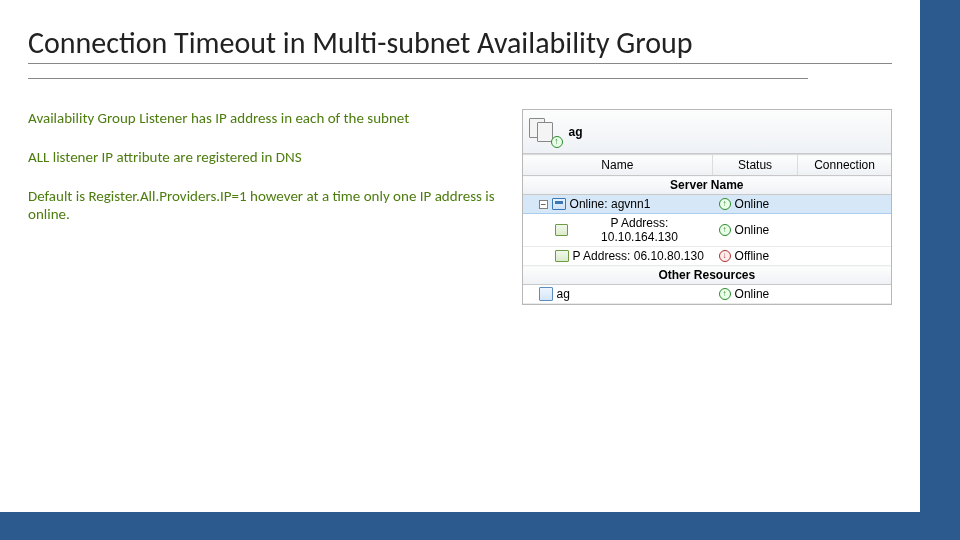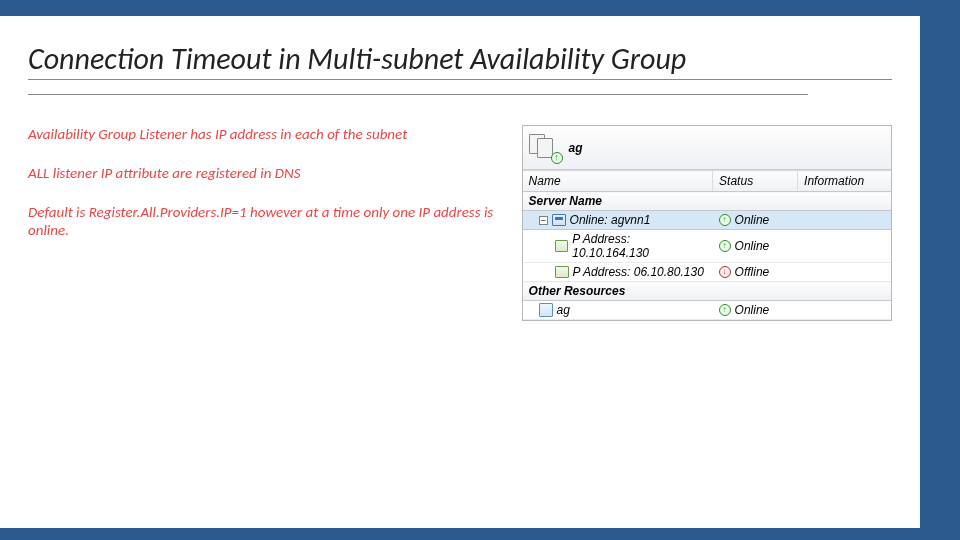--- a/index.html
+++ b/index.html
@@ -10,23 +10,22 @@
     font-family: "Segoe UI", Calibri, Arial, sans-serif;
     overflow: hidden;
     position: relative;
   }
   .slide-content {
     width: 920px;
     height: 512px;
     background: #fff;
     position: absolute;
     left: 0;
-    top: 16px;
+    top: 0;
     padding: 26px 28px 20px 28px;
-    font-style: italic;
   }
   .title {
     font-size: 30px;
     font-weight: 400;
     color: #222;
     line-height: 1.1;
     margin-bottom: 4px;
   }
   .title-rule {
     border: none;
@@ -45,21 +44,21 @@
     width: 780px;
   }
   .body-row {
     display: flex;
     gap: 18px;
     align-items: flex-start;
   }
   .body-text {
     width: 488px;
     font-size: 15px;
-    color: #ef4444;
+    color: #4d7c0f;
     line-height: 1.25;
   }
   .body-text p { margin-bottom: 20px; }
   .panel {
     width: 380px;
     border: 1px solid #b8b8b8;
     background: #fff;
     font-size: 12px;
     color: #000;
     font-family: "Segoe UI", Tahoma, sans-serif;
@@ -96,35 +95,36 @@
     display: flex; align-items: center; justify-content: center;
     font-size: 9px; color: #2d8a2d; font-weight: bold;
     line-height: 1;
   }
   .panel-top .ag-label { font-weight: bold; }
   table.panel-grid {
     width: 100%;
     border-collapse: collapse;
   }
   table.panel-grid th {
-    text-align: left;
+    text-align: center;
     font-weight: normal;
     background: linear-gradient(#fdfdfd, #eef1f5);
     border-top: 1px solid #dcdcdc;
     border-bottom: 1px solid #c8c8c8;
     border-right: 1px solid #dcdcdc;
     padding: 3px 6px;
     font-size: 12px;
   }
   table.panel-grid th:last-child { border-right: none; }
   table.panel-grid td {
     border-bottom: 1px solid #eaeaea;
     padding: 2px 6px;
     vertical-align: middle;
     height: 16px;
+    text-align: center;
   }
   tr.section td {
     background: linear-gradient(#fdfdfd, #eef1f5);
     font-weight: bold;
     border-top: 1px solid #c8c8c8;
     border-bottom: 1px solid #c8c8c8;
   }
   tr.selected td {
     background: #d6e8f8;
     border-top: 1px solid #a9cdee;
@@ -225,21 +225,21 @@
       <table class="panel-grid">
         <colgroup>
           <col class="col-name">
             <col class="col-status">
             <col>
         </colgroup>
         <tbody>
             <tr>
           <th>Name</th>
           <th>Status</th>
-          <th>Information</th>
+          <th>Connection</th>
         </tr>
 
         <tr class="section">
           <td colspan="3">Server Name</td>
         </tr>
 
         <tr class="selected">
           <td>
             <div class="cell-name indent-1">
               <span class="tree-toggle">−</span>

